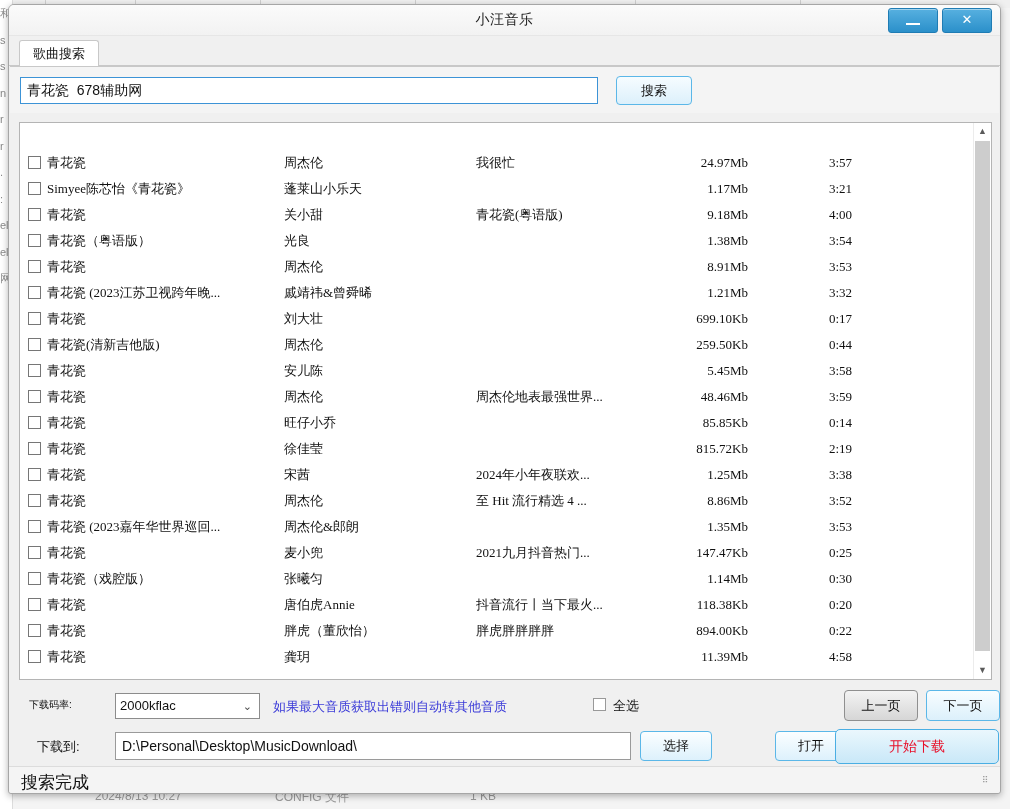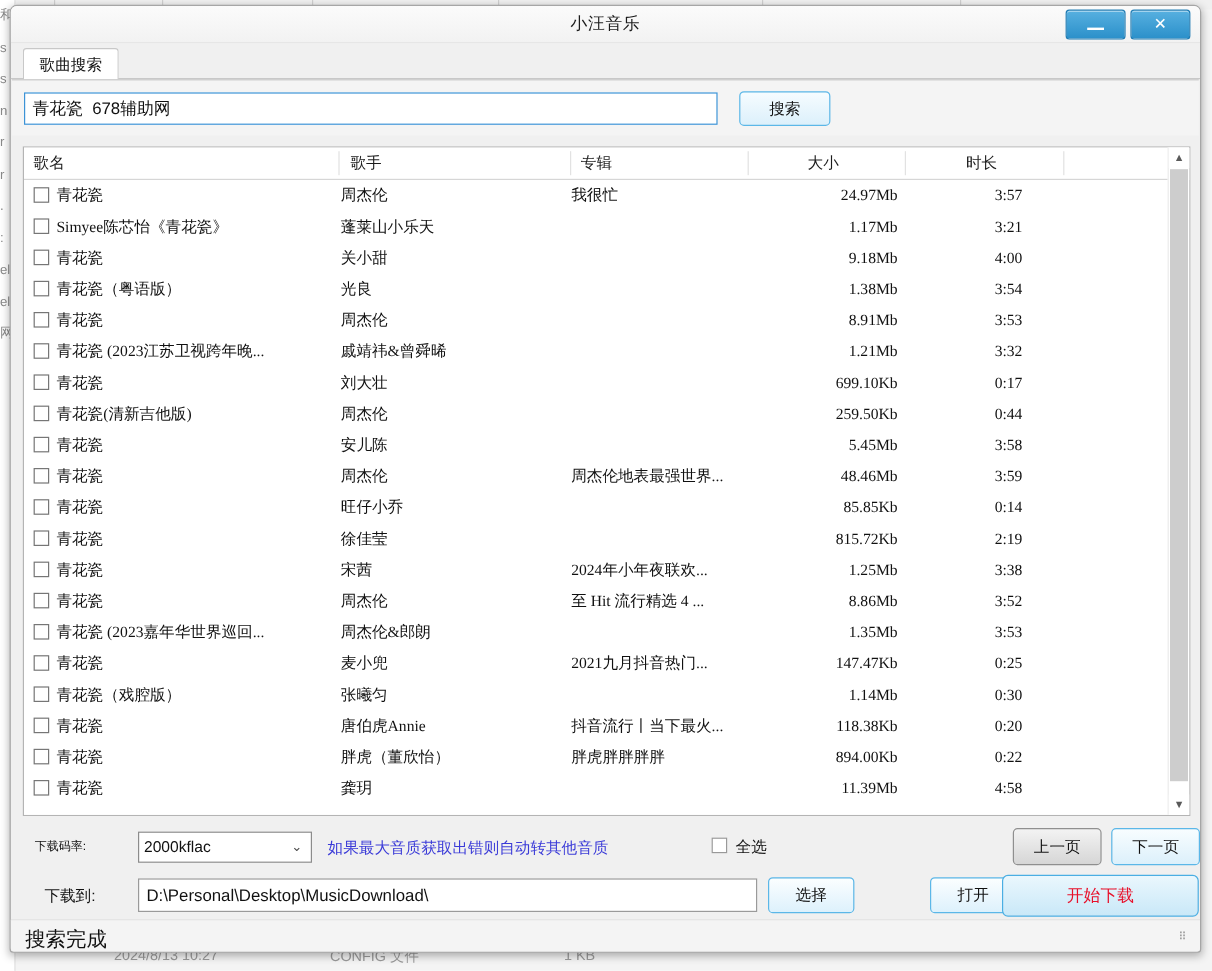--- a/index.html
+++ b/index.html
@@ -221,32 +221,20 @@
   </div>
 
   <div id="tabpanel">
     <div id="search-row">
       <input id="search-input" type="text" value="青花瓷  678辅助网" style="">
       <button id="search-btn">搜索</button>
     </div>
   </div>
 
   <div id="table-wrap">
-    <div id="thead">
-      <div class="th" style="left:8px;">歌名</div>
-      <div class="th" style="left:272px;">歌手</div>
-      <div class="th" style="left:464px;">专辑</div>
-      <div class="th" style="left:604px;width:124px;text-align:center;">大小</div>
-      <div class="th" style="left:736px;width:124px;text-align:center;">时长</div>
-      <div class="sep" style="left:262px;"></div>
-      <div class="sep" style="left:455px;"></div>
-      <div class="sep" style="left:603px;"></div>
-      <div class="sep" style="left:734px;"></div>
-      <div class="sep" style="left:866px;"></div>
-    </div>
     <div id="tbody">
         <div class="row">
           <div class="cb"></div>
           <div class="cell c-name">青花瓷</div>
           <div class="cell c-artist">周杰伦</div>
           <div class="cell c-album">我很忙</div>
           <div class="cell c-size">24.97Mb</div>
           <div class="cell c-dur">3:57</div>
         </div>
         <div class="row">
@@ -254,20 +242,21 @@
           <div class="cell c-name">Simyee陈芯怡《青花瓷》</div>
           <div class="cell c-artist">蓬莱山小乐天</div>
           <div class="cell c-album"></div>
           <div class="cell c-size">1.17Mb</div>
           <div class="cell c-dur">3:21</div>
         </div>
         <div class="row">
           <div class="cb"></div>
           <div class="cell c-name">青花瓷</div>
           <div class="cell c-artist">关小甜</div>
+          <div class="cell c-album">青花瓷(粤语版)</div>
           <div class="cell c-size">9.18Mb</div>
           <div class="cell c-dur">4:00</div>
         </div>
         <div class="row">
           <div class="cb"></div>
           <div class="cell c-name">青花瓷（粤语版）</div>
           <div class="cell c-artist">光良</div>
           <div class="cell c-album"></div>
           <div class="cell c-size">1.38Mb</div>
           <div class="cell c-dur">3:54</div>

